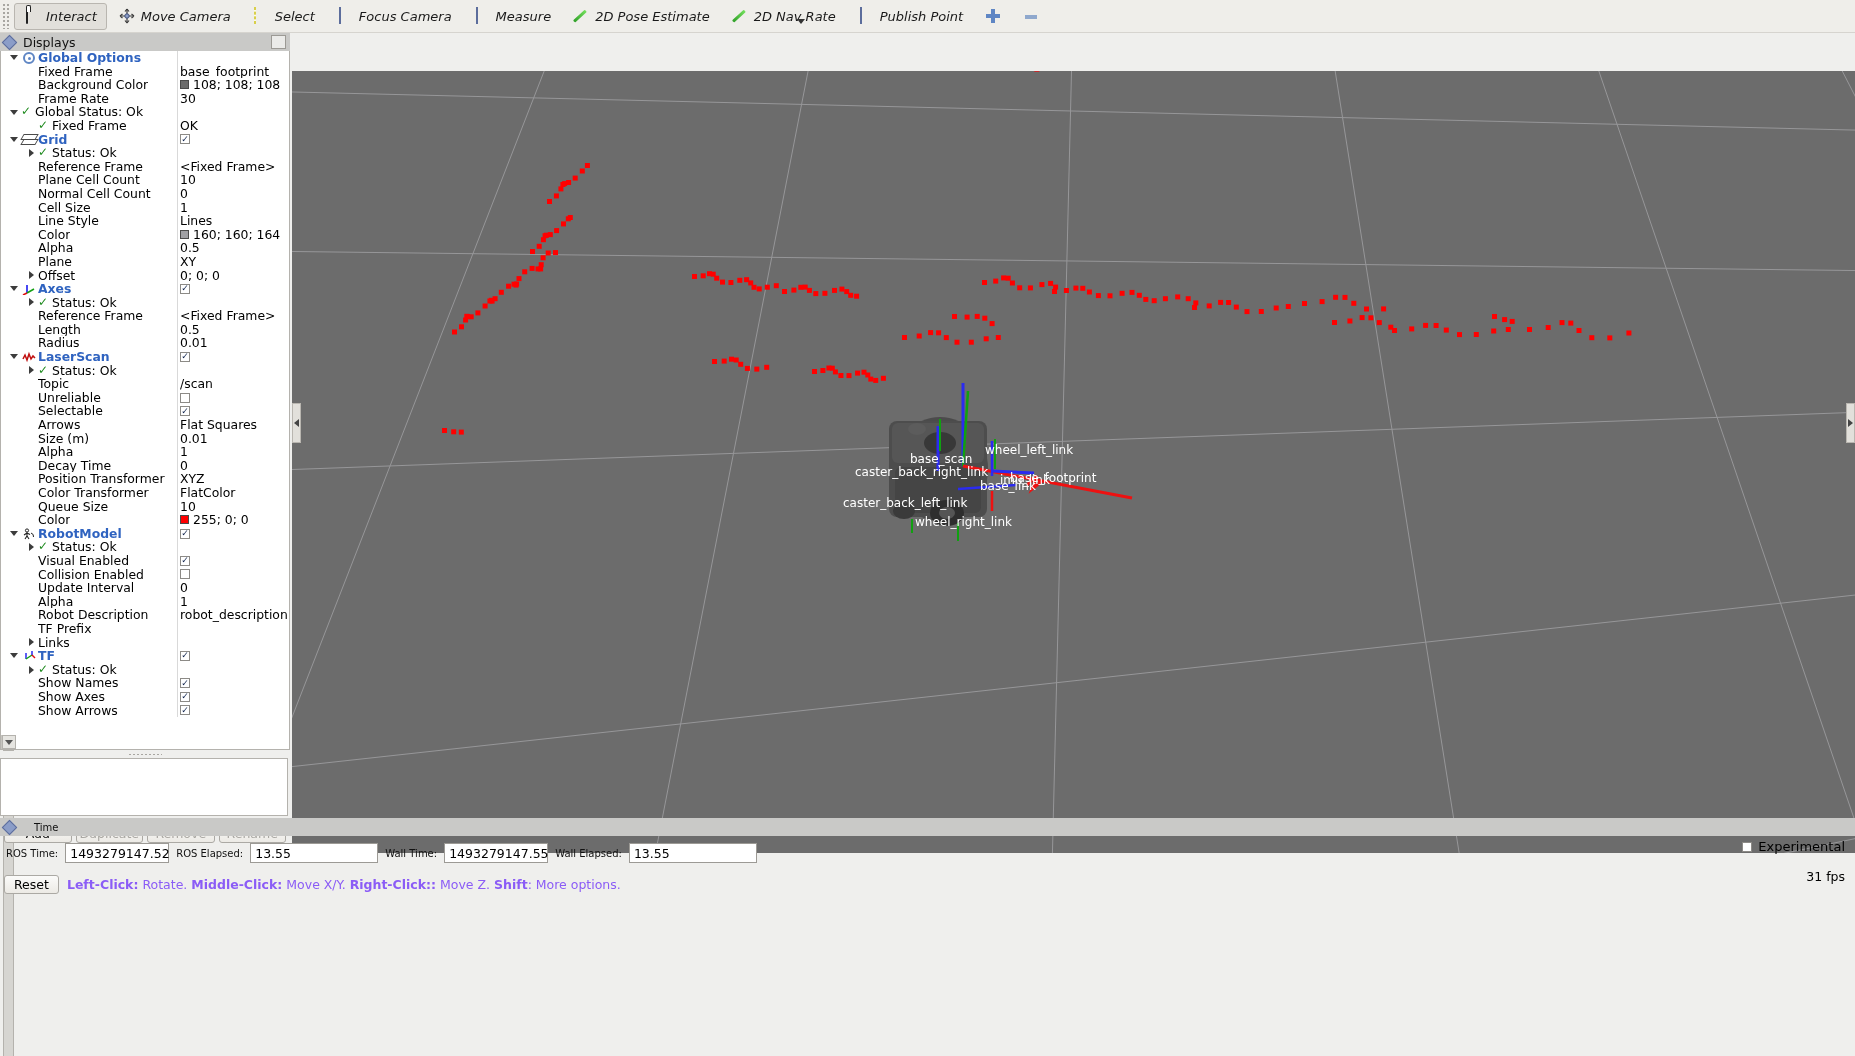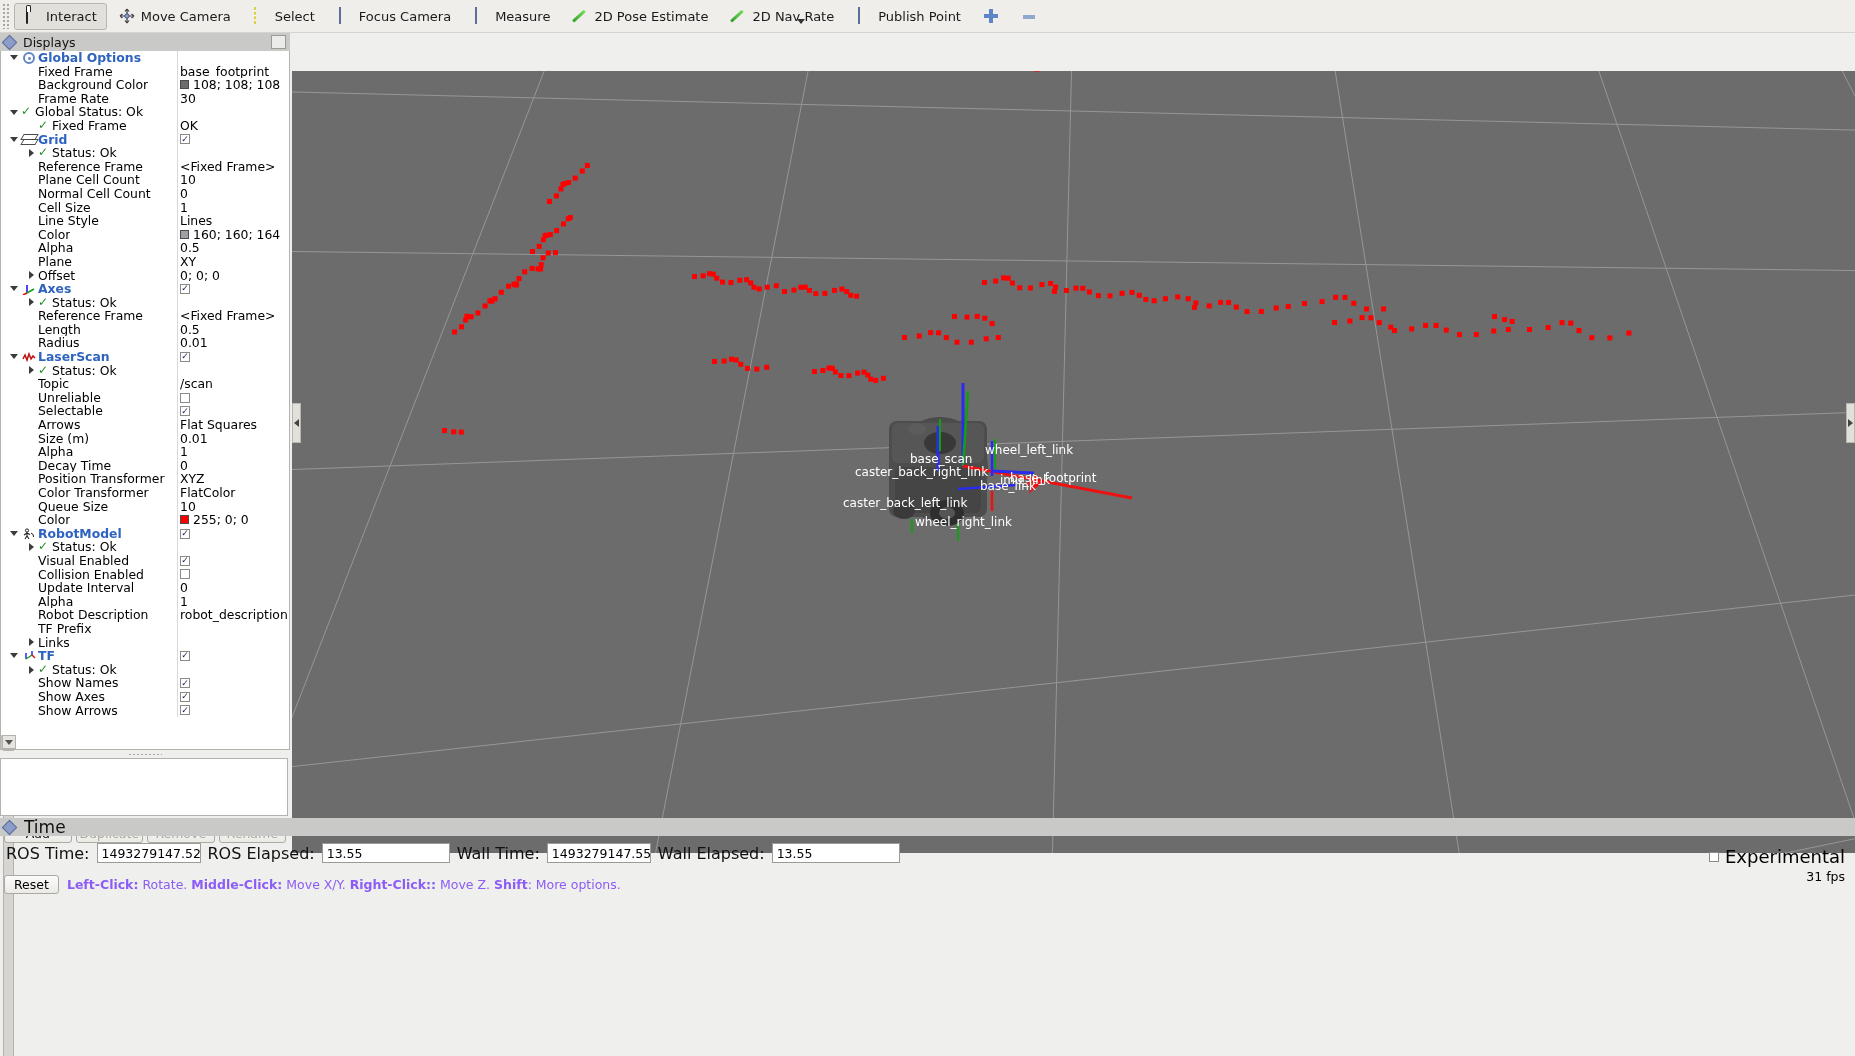--- a/index.html
+++ b/index.html
@@ -13,20 +13,21 @@
     color: #000;
   }
   #app { position: relative; width: 1855px; height: 1056px; }
 
   
   #toolbar {
     position: absolute; left: 0; top: 0; width: 1855px; height: 33px;
     background: #efeeea;
     display: flex; align-items: center;
     border-bottom: 1px solid #d6d4cf;
+    font-style: italic;
   }
   .tb-grip { width: 9px; height: 26px; margin-left: 2px; margin-right: 2px;
     background-image: radial-gradient(circle, #a8a6a1 1px, transparent 1.2px);
     background-size: 4px 4px; }
   .tb-btn {
     display: flex; align-items: center; gap: 6px;
     height: 27px; padding: 0 9px; margin: 0 1px;
     border: 1px solid transparent; border-radius: 3px;
     white-space: nowrap; font-size: 13px; color: #1a1a1a;
     cursor: default;
@@ -167,31 +168,31 @@
   #view-splitter .dots { width: 34px; height: 3px;
     background-image: radial-gradient(circle, #a8a6a1 0.8px, transparent 1px);
     background-size: 4px 3px; }
 
   
   #time-panel { position: absolute; left: 0; top: 818px; width: 1855px; height: 205px; }
   #time-title { display: flex; align-items: center; height: 18px; background: #c9c9c7;
     padding: 0 4px; gap: 6px; }
   #time-title .t-icon { width: 11px; height: 11px; background: #8b9dc8;
     border: 1px solid #5c6d9c; transform: rotate(45deg); }
-  #time-title .t-text { font-size: 17px; color: #111; margin-left: 3px; }
+  #time-title .t-text { font-size: 10px; color: #111; margin-left: 13px; }
   #time-fields { display: flex; align-items: center; height: 34px; padding: 0 6px; gap: 7px; }
-  .tf-label { font-size: 16px; color: #111; }
+  .tf-label { font-size: 10px; color: #111; }
   .tf-input { height: 20px; border: 1px solid #9c9a95; background: #fff;
     font-size: 12.5px; padding: 0 4px; display: flex; align-items: center; }
   #tf-ros-time { width: 104px; }
   #tf-ros-elapsed { width: 128px; }
   #tf-wall-time { width: 104px; }
   #tf-wall-elapsed { width: 128px; }
-  #experimental-wrap { position: absolute; right: 10px; top: 28px;
-    display: flex; align-items: center; gap: 6px; font-size: 18px; }
+  #experimental-wrap { position: absolute; right: 10px; top: 21px;
+    display: flex; align-items: center; gap: 6px; font-size: 13px; }
   #fps-label { position: absolute; right: 10px; top: 51px; font-size: 12.5px; }
 
   
   #statusbar { position: absolute; left: 0; top: 872px; width: 1855px; height: 24px;
     display: flex; align-items: center; gap: 8px; padding: 0 4px; }
   #reset-btn { height: 19px; padding: 0 9px; border: 1px solid #aba9a4; border-radius: 3px;
     background: linear-gradient(#fbfbfa,#eceae5); font-size: 12.5px;
     display: flex; align-items: center; }
   #hint-text { font-size: 12.5px; color: #8b5cf6; }
   #hint-text b { font-weight: bold; }

